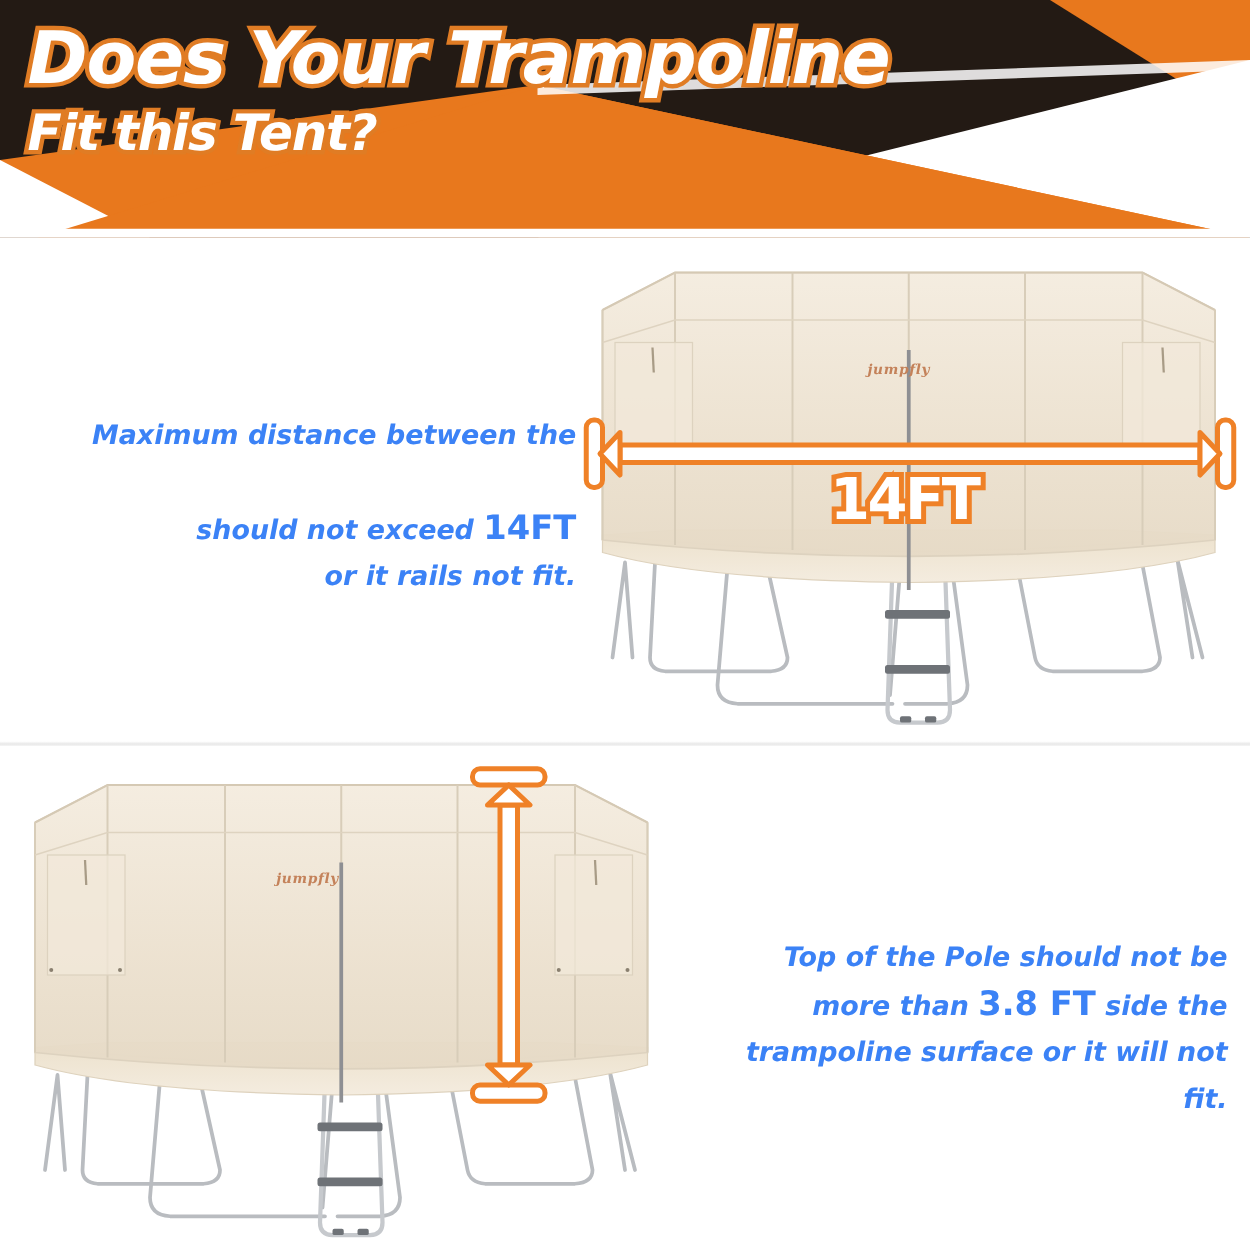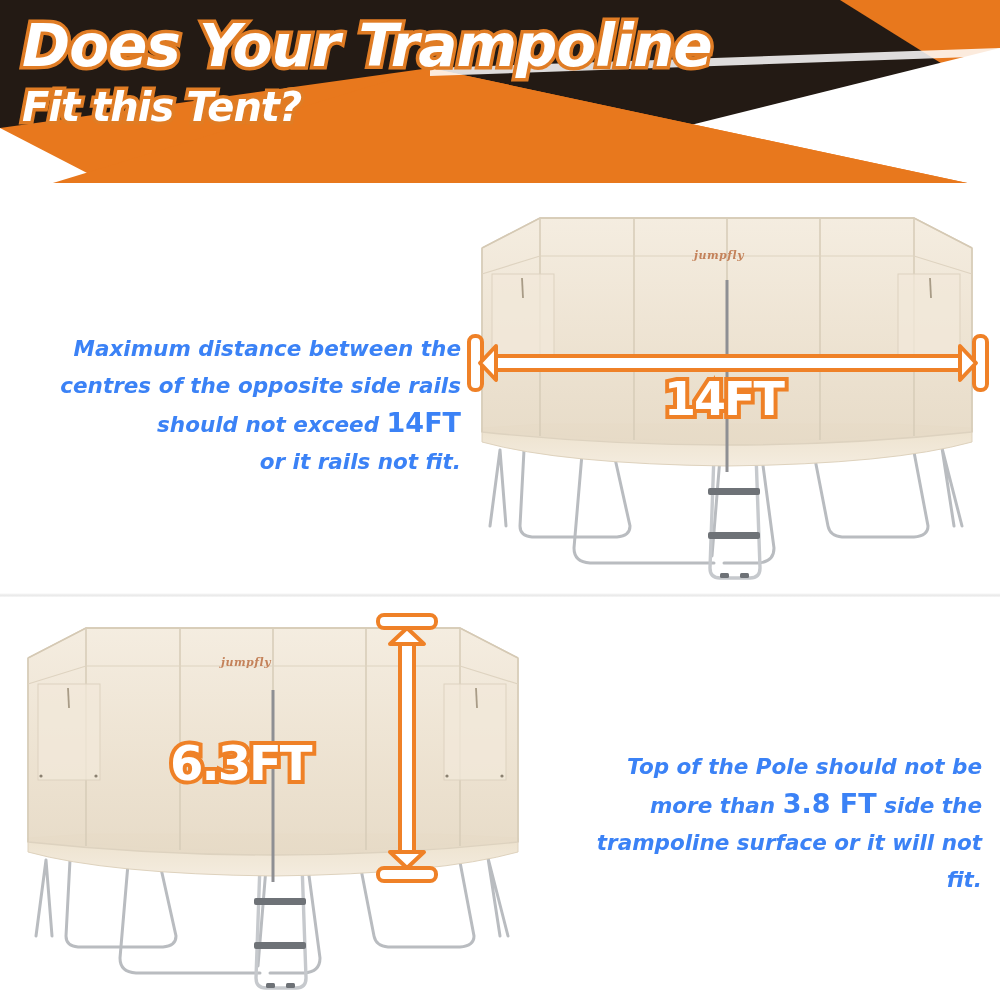--- a/index.html
+++ b/index.html
@@ -56,21 +56,21 @@
     paint-order:stroke fill;
     letter-spacing:-2px;
   }
   .lbl-14{left:664px;top:372px;font-size:46px;}
   .lbl-63{left:170px;top:735px;font-size:48px;}
 
   
   .logo-txt{position:absolute;
     font-family:"DejaVu Serif","Liberation Serif",serif;
     font-style:italic;font-weight:bold;font-size:11px;color:#c4825a;
-    letter-spacing:0.5px;}
+    letter-spacing:0.5px;margin-top:40px;}
   .logo-1{left:694px;top:249px;}
   .logo-2{left:221px;top:656px;}
 </style>
 </head>
 <body>
 
 <div class="page">
 
   <div class="banner">
     <svg width="1000" height="190" viewBox="0 0 1000 190">
@@ -95,21 +95,21 @@
     <div class="hdr-text">
       <div class="hdr-line hdr1">Does Your Trampoline</div>
       <div class="hdr-line hdr2">Fit this Tent?</div>
     </div>
   </div>
 
   <div class="panel panel-1"></div>
 
   <div class="copy copy-1">
     <span>Maximum distance between the</span><br>
-    <span>centres of the opposite side rails</span><br>
+    <br>
     <span>should not exceed </span><span class="big">14FT</span><br>
     <span>or it rails not fit.</span>
   </div>
 
   <div class="tramp tramp-1">
     <svg viewBox="0 0 530 390" preserveAspectRatio="none">
       <defs>
         <linearGradient id="netg1" x1="0" y1="0" x2="0" y2="1">
           <stop offset="0%" stop-color="#f4ecdf"></stop>
           <stop offset="60%" stop-color="#ece1cf"></stop>
@@ -277,21 +277,20 @@
     <rect x="4" y="3" width="58" height="13" rx="6" fill="#ffffff" stroke="#ef8127" stroke-width="4"></rect>
     <rect x="4" y="256" width="58" height="13" rx="6" fill="#ffffff" stroke="#ef8127" stroke-width="4"></rect>
 
     <path d="M26 32 L26 240 L40 240 L40 32 Z" fill="#ffffff" stroke="#ef8127" stroke-width="4"></path>
 
     <path d="M16 32 L33 16 L50 32 Z" fill="#ffffff" stroke="#ef8127" stroke-width="4" stroke-linejoin="round"></path>
 
     <path d="M16 240 L33 256 L50 240 Z" fill="#ffffff" stroke="#ef8127" stroke-width="4" stroke-linejoin="round"></path>
   </svg>
 
-  <div class="measure-label lbl-63">6.3FT</div>
 
   <div class="copy copy-2">
     <span>Top of the Pole should not be</span><br>
     <span>more than </span><span class="big">3.8 FT</span><span> side the</span><br>
     <span>trampoline surface or it will not</span><br>
     <span>fit.</span>
   </div>
 
 </div>
 

